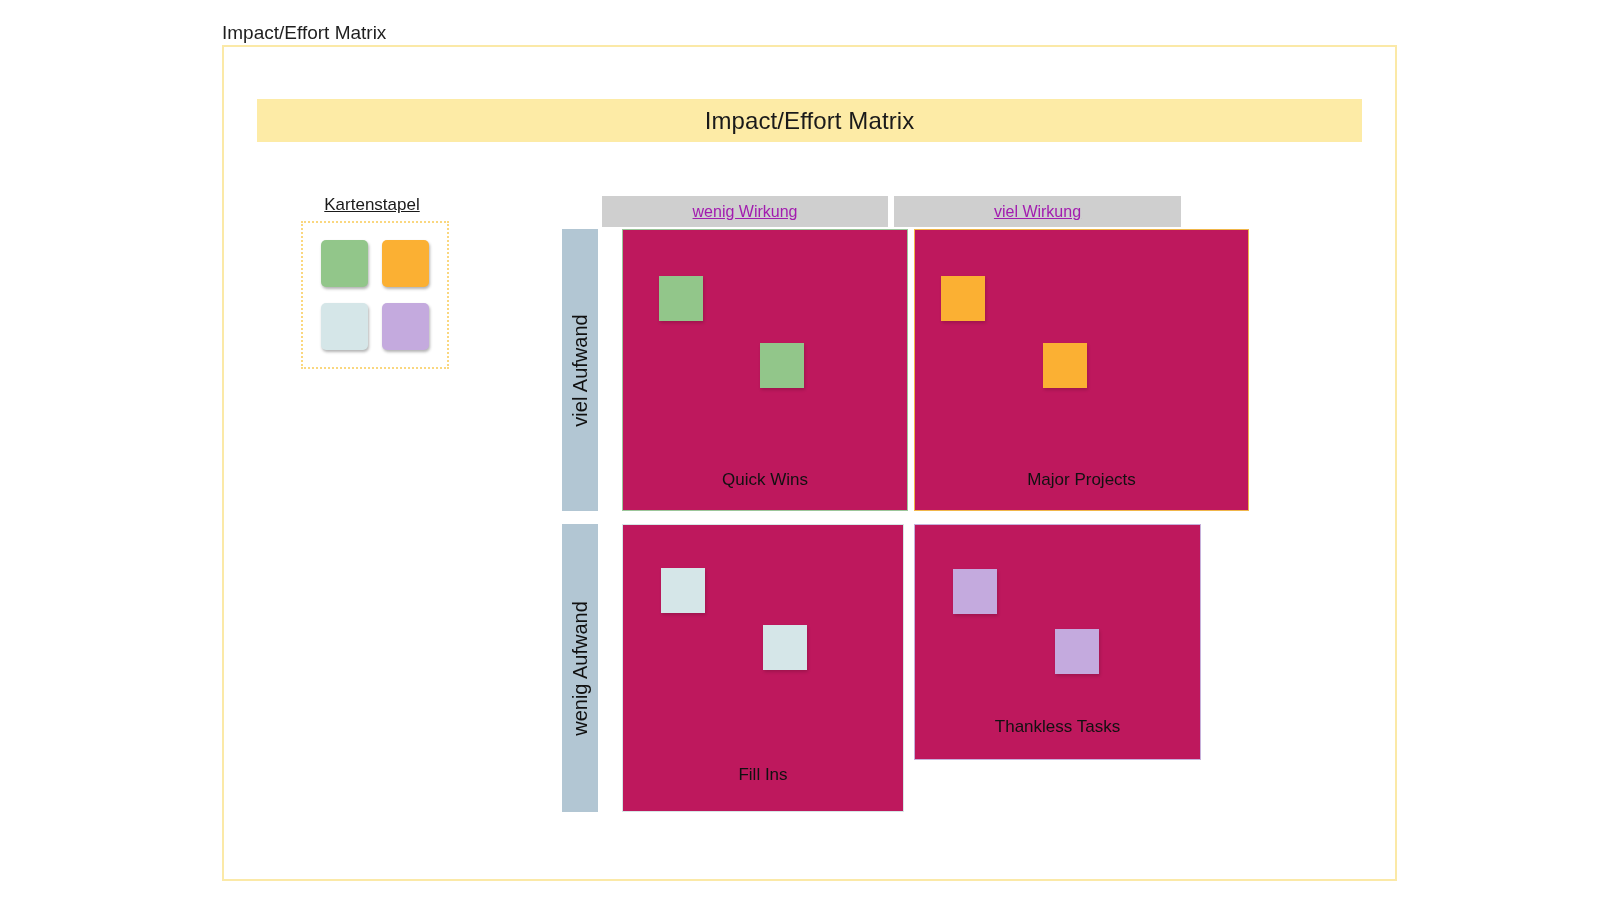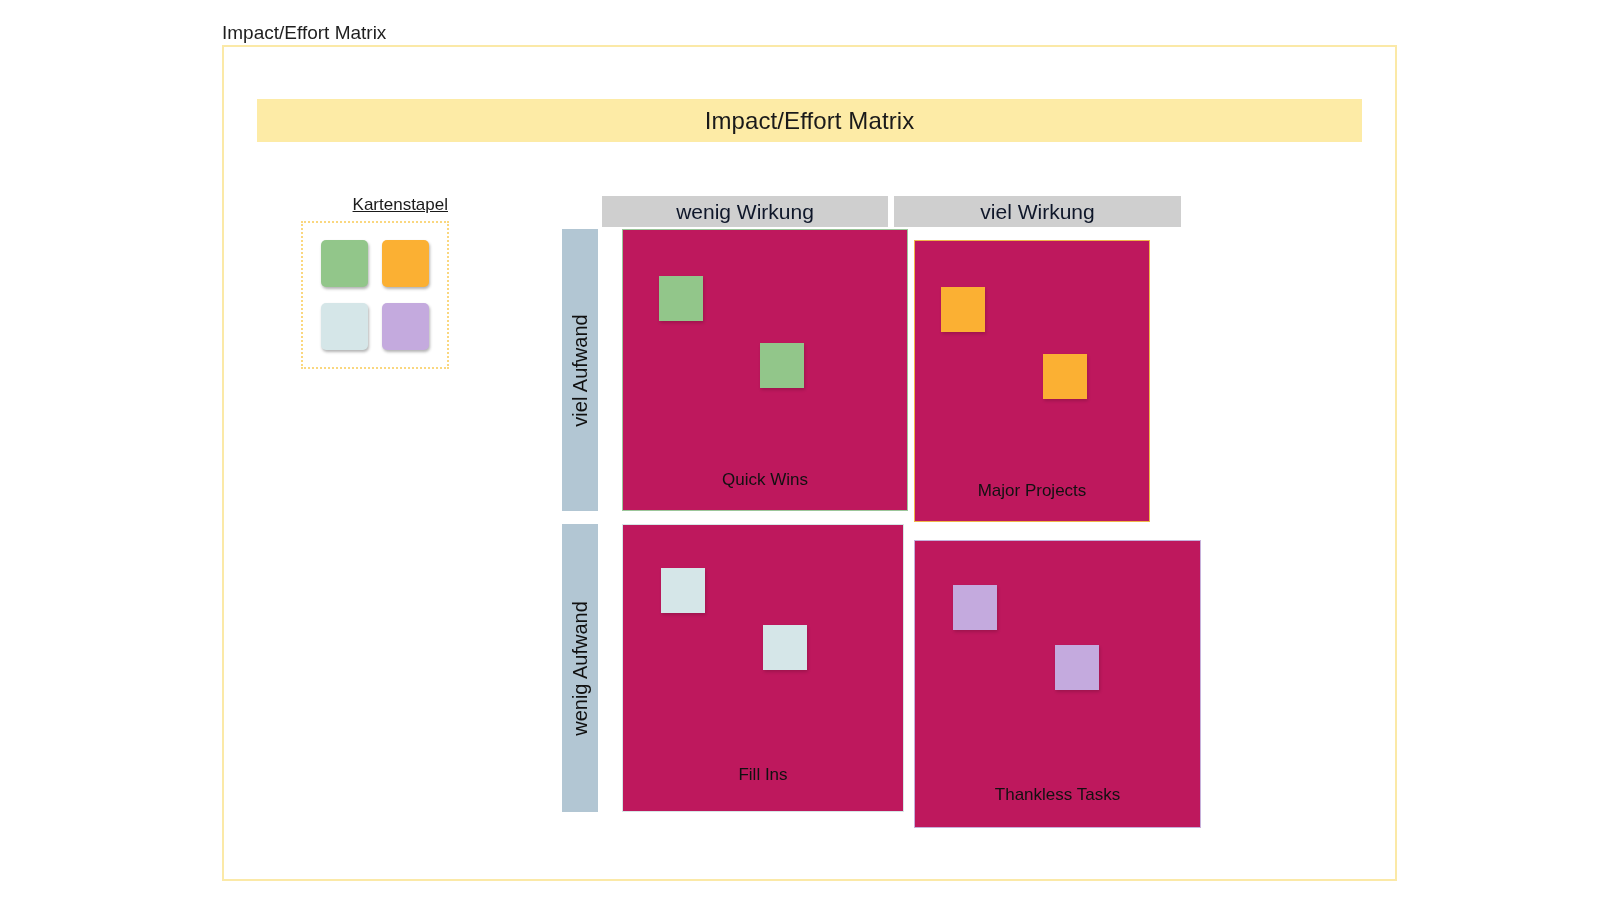--- a/index.html
+++ b/index.html
@@ -59,21 +59,21 @@
     color: #1a1a1a;
     letter-spacing: .1px;
   }
 
   
   .stack-title {
     position: absolute;
     left: 296px;
     top: 195px;
     width: 152px;
-    text-align: right;
+    text-align: center;
     font-size: 17px;
     color: #1a1a1a;
     text-decoration: underline;
   }
   .stack-box {
     position: absolute;
     left: 301px;
     top: 221px;
     width: 148px;
     height: 148px;
@@ -104,22 +104,23 @@
     left: 562px;
     top: 196px;
   }
   .col-head {
     position: absolute;
     height: 31px;
     background: #cfcfcf;
     display: flex;
     align-items: center;
     justify-content: center;
-    font-size: 21px;
-    color: #0f172a;
+    font-size: 16px;
+    color: #a21caf;
+    text-decoration: underline;
   }
   .col-head.c0 { left: 40px;  top: 0; width: 286px; }
   .col-head.c1 { left: 332px; top: 0; width: 287px; align-items: center; }
 
   .row-head {
     position: absolute;
     left: 0;
     width: 36px;
     background: #b2c6d3;
     display: flex;
@@ -136,23 +137,23 @@
   }
 
   .quad {
     position: absolute;
     background: #be185d;
     box-sizing: border-box;
     border: 1.5px solid #cccccc;
     margin-left: 20px;
   }
   .quad.q0 { left: 40px;  top: 33px;  width: 286px; height: 282px; border-color: #9bc69a; }
-  .quad.q1 { left: 332px; top: 44px;  width: 236px; height: 282px; border-color: #f0b64a; }
+  .quad.q1 { left: 332px; top: 33px;  width: 335px; height: 282px; border-color: #f0b64a; }
   .quad.q2 { left: 40px;  top: 328px; width: 282px; height: 288px; border-color: #d6e6e6; }
-  .quad.q3 { left: 332px; top: 344px; width: 287px; height: 288px; border-color: #c6b0da; }
+  .quad.q3 { left: 332px; top: 328px; width: 287px; height: 236px; border-color: #c6b0da; }
 
   .quad-label {
     position: absolute;
     left: 0;
     width: 100%;
     text-align: center;
     font-size: 17px;
     color: #111;
   }
   .quad.q0 .quad-label { bottom: 20px; }

